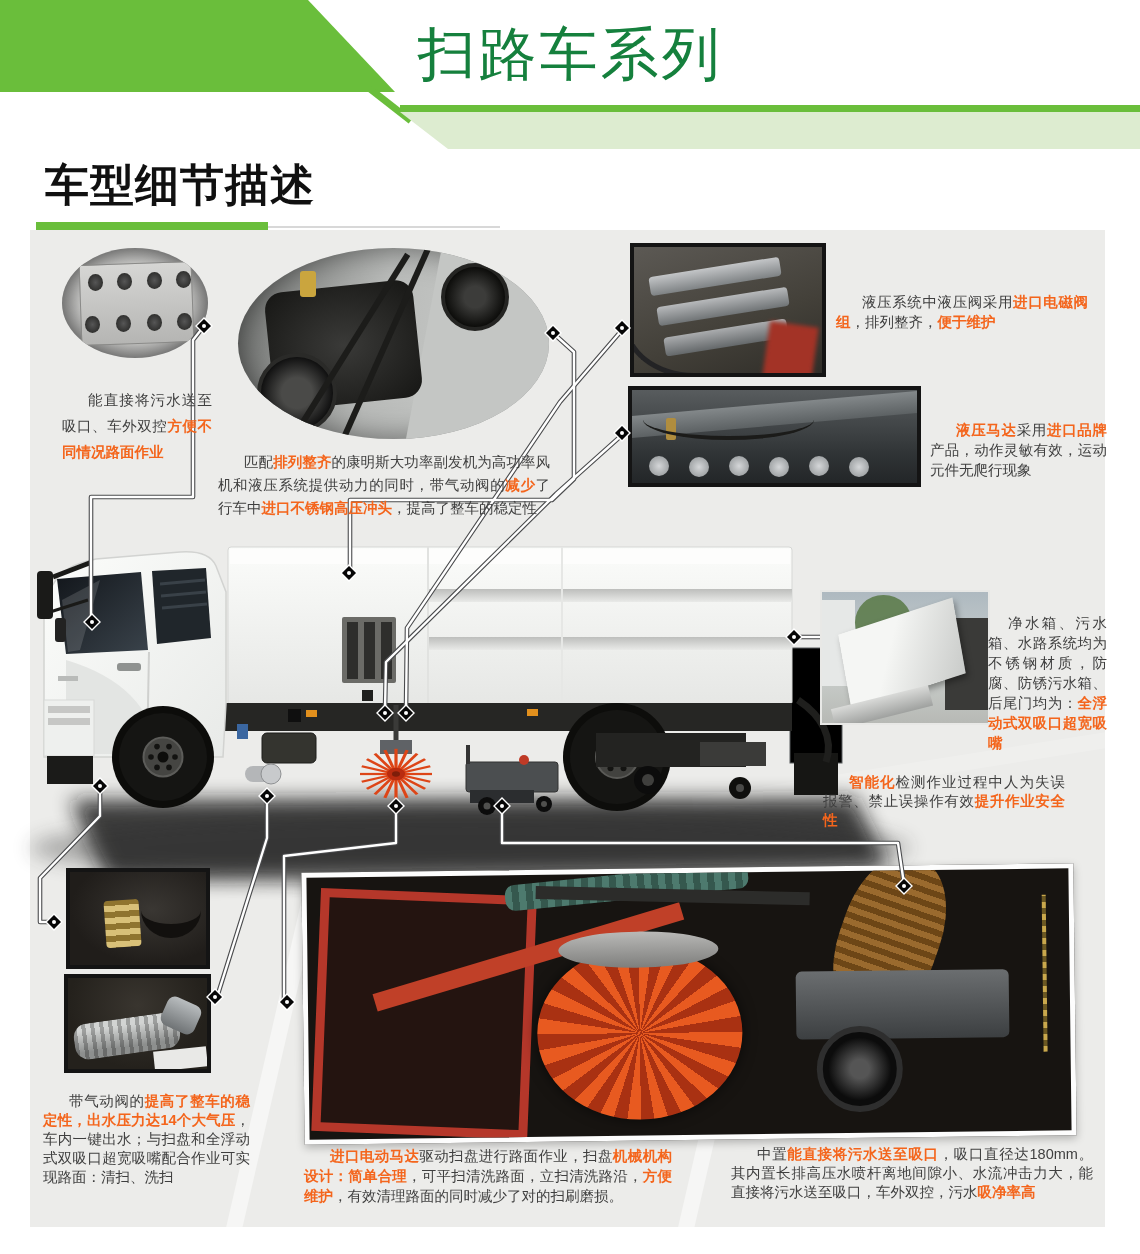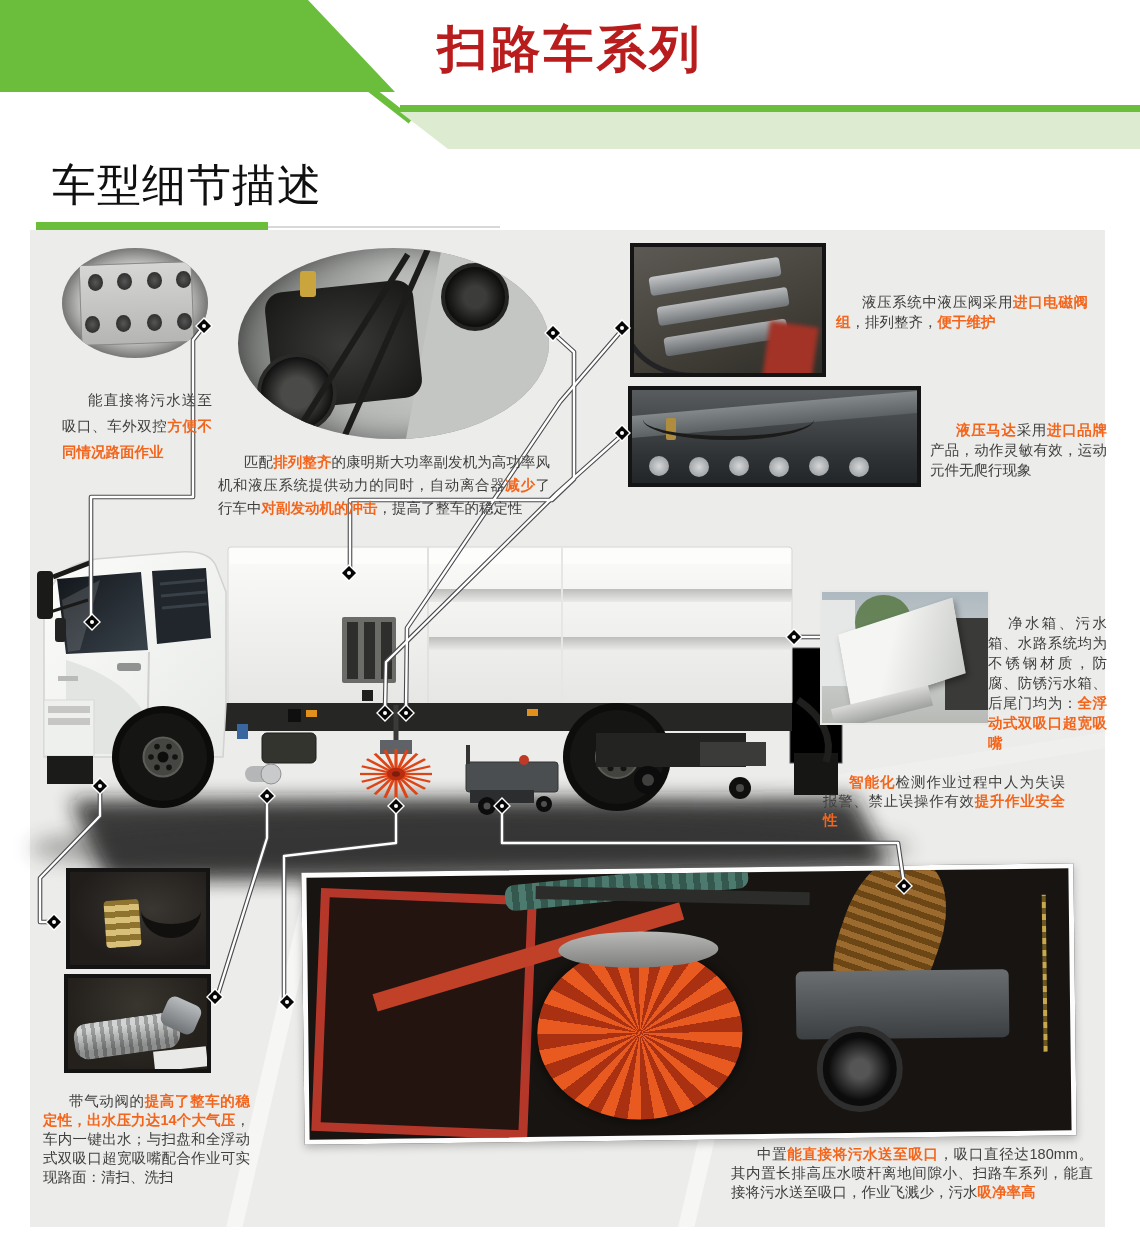--- a/index.html
+++ b/index.html
@@ -8,22 +8,22 @@
   
   .banner{position:absolute;left:0;top:0;width:400px;height:92px;
           background:var(--accent_green);
           clip-path:polygon(0 0,308px 0,395px 100%,0 100%);}
   .banner-diag{position:absolute;left:372px;top:86px;width:52px;height:7px;
           background:var(--accent_green);transform:rotate(38deg);transform-origin:left top;}
   .banner-line{position:absolute;left:400px;top:105px;width:740px;height:7px;background:var(--accent_green);}
   .pale-band{position:absolute;left:400px;top:112px;width:740px;height:37px;background:var(--pale_green);
           clip-path:polygon(0 0,100% 0,100% 100%,48px 100%);}
   .main-title{position:absolute;left:50%;top:16px;transform:translateX(-50%);
-          font-size:50px;font-weight:700;letter-spacing:3px;color:#b91c1c;white-space:nowrap;}
-  .section-title{position:absolute;left:52px;top:156px;font-size:44px;font-weight:400;color:#101010;letter-spacing:1px;}
+          font-size:58px;font-weight:400;letter-spacing:3px;color:#15803d;white-space:nowrap;}
+  .section-title{position:absolute;left:45px;top:156px;font-size:44px;font-weight:700;color:#101010;letter-spacing:1px;}
   .rule-gray{position:absolute;left:36px;top:226px;width:464px;height:2px;background:#d8d8d8;}
   .rule-green{position:absolute;left:36px;top:222px;width:232px;height:9px;background:var(--accent_green);}
   
   .panel{position:absolute;left:30px;top:230px;width:1075px;height:997px;background:#ececea;}
   .streak{position:absolute;background:rgba(255,255,255,.5);}
   
   .photo{position:absolute;overflow:hidden;}
   .oval{border-radius:50%;box-shadow:inset 0 0 26px rgba(0,0,0,.45);}
   .framed{border:4px solid #141414;}
   .abs{position:absolute;}
@@ -378,21 +378,22 @@
           <circle r="2" fill="#fff"></circle>
         </g>
       <g transform="translate(904,886)">
           <path d="M0,-8 L8,0 L0,8 L-8,0 Z" fill="#060606" stroke="#fff" stroke-width="1.4"></path>
           <circle r="2" fill="#fff"></circle>
         </g>
     </g>
   </svg>
 
   <p class="note n-control"><span>能直接将污水送至吸口、车外双控</span><span class="hl">方便不同情况路面作业</span></p>
-  <p class="note n-clutch"><span>匹配</span><span class="hl">排列整齐</span><span>的康明斯大功率副发机为高功率风机和液压系统提供动力的同时，自动离合器</span><span class="hl">减少</span><span>了行车中</span><span class="hl">对副发动机的冲击</span><span>，提高了整车的稳定性</span></p>
+  <p class="note n-clutch"><span>匹配</span><span class="hl">排列整齐</span><span>的康明斯大功率副发机为高功率风机和液压系统提供动力的同时，带气动阀的</span><span class="hl">减少</span><span>了行车中</span><span class="hl">进口不锈钢高压冲头</span><span>，提高了整车的稳定性</span></p>
   <p class="note n-motor"><span class="hl">液压马达</span><span>采用</span><span class="hl">进口品牌</span><span>产品，动作灵敏有效，运动元件无爬行现象</span></p>
   <p class="note n-valve"><span>液压系统中液压阀采用</span><span class="hl">进口电磁阀组</span><span>，排列整齐，</span><span class="hl">便于维护</span></p>
   <p class="note n-tank"><span>净水箱、污水箱、水路系统均为不锈钢材质，防腐、防锈污水箱、后尾门均为：</span><span class="hl">全浮动式双吸口超宽吸嘴</span></p>
   <p class="note n-smart"><span class="hl">智能化</span><span>检测作业过程中人为失误报警、禁止误操作有效</span><span class="hl">提升作业安全性</span></p>
   <p class="note n-nozzle"><span>带气动阀的</span><span class="hl">提高了整车的稳定性，出水压力达14个大气压</span><span>，车内一键出水；与扫盘和全浮动式双吸口超宽吸嘴配合作业可实现路面：清扫、洗扫</span></p>
-  <p class="note n-suction"><span>中置</span><span class="hl">能直接将污水送至吸口</span><span>，吸口直径达180mm。其内置长排高压水喷杆离地间隙小、扫路车系列，能直接将污水送至吸口，作业飞溅少，污水</span><span class="hl">吸净率高</span></p>
+  <p class="note n-sweep"><span class="hl">进口电动马达</span><span>驱动扫盘进行路面作业，扫盘</span><span class="hl">机械机构设计：简单合理</span><span>，可平扫清洗路面，立扫清洗路沿，</span><span class="hl">方便维护</span><span>，有效清理路面的同时减少了对的扫刷磨损。</span></p>
+  <p class="note n-suction"><span>中置</span><span class="hl">能直接将污水送至吸口</span><span>，吸口直径达180mm。其内置长排高压水喷杆离地间隙小、水流冲击力大，能直接将污水送至吸口，车外双控，污水</span><span class="hl">吸净率高</span></p>
 
 </div>
 
 </body></html>

